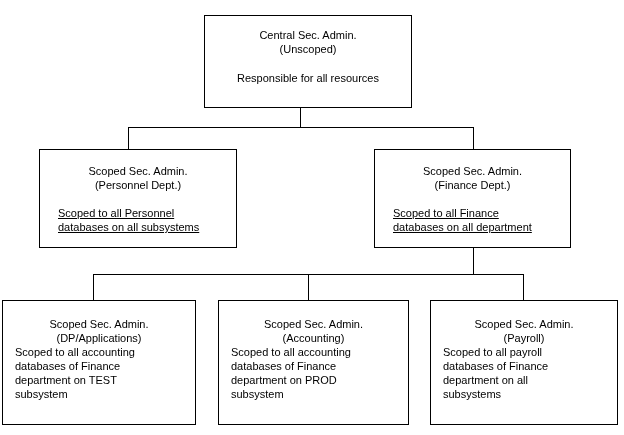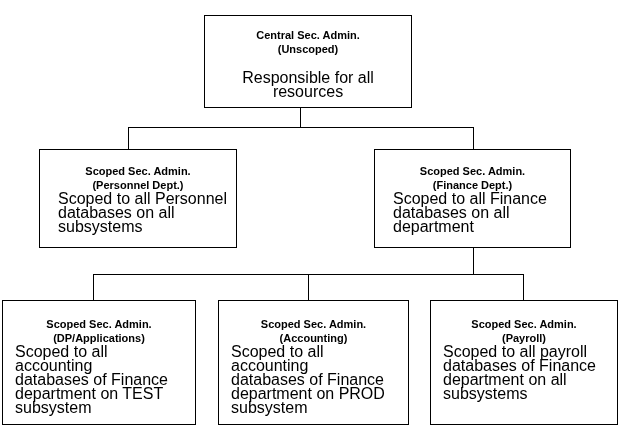--- a/index.html
+++ b/index.html
@@ -17,46 +17,48 @@
     font-family: "Liberation Sans", sans-serif;
   }
   .node {
     position: absolute;
     box-sizing: border-box;
     border: 1px solid #000000;
     background: #ffffff;
     text-align: center;
   }
   .node-title {
-    font-weight: bold;
+    font-weight: normal;
     font-size: 11px;
     line-height: 14px;
     color: #000000;
     white-space: pre-line;
     text-align: center;
   }
   .node-desc {
-    font-size: 16px;
+    font-size: 11px;
     line-height: 14px;
     color: #000000;
     text-align: left;
     white-space: pre-line;
   }
   
   .root .node-title { margin-top: 12px; }
   .root .node-desc {
     margin-top: 15px;
     text-align: center;
     padding: 0 10px;
   }
   
   .mid .node-title { margin-top: 14px; }
   .mid .node-desc {
+    margin-top: 14px;
     padding-left: 18px;
     padding-right: 8px;
+    text-decoration: underline;
   }
   
   .leaf .node-title { margin-top: 16px; }
   .leaf .node-desc {
     padding-left: 12px;
     padding-right: 8px;
   }
   .edge {
     position: absolute;
     background: #000000;

